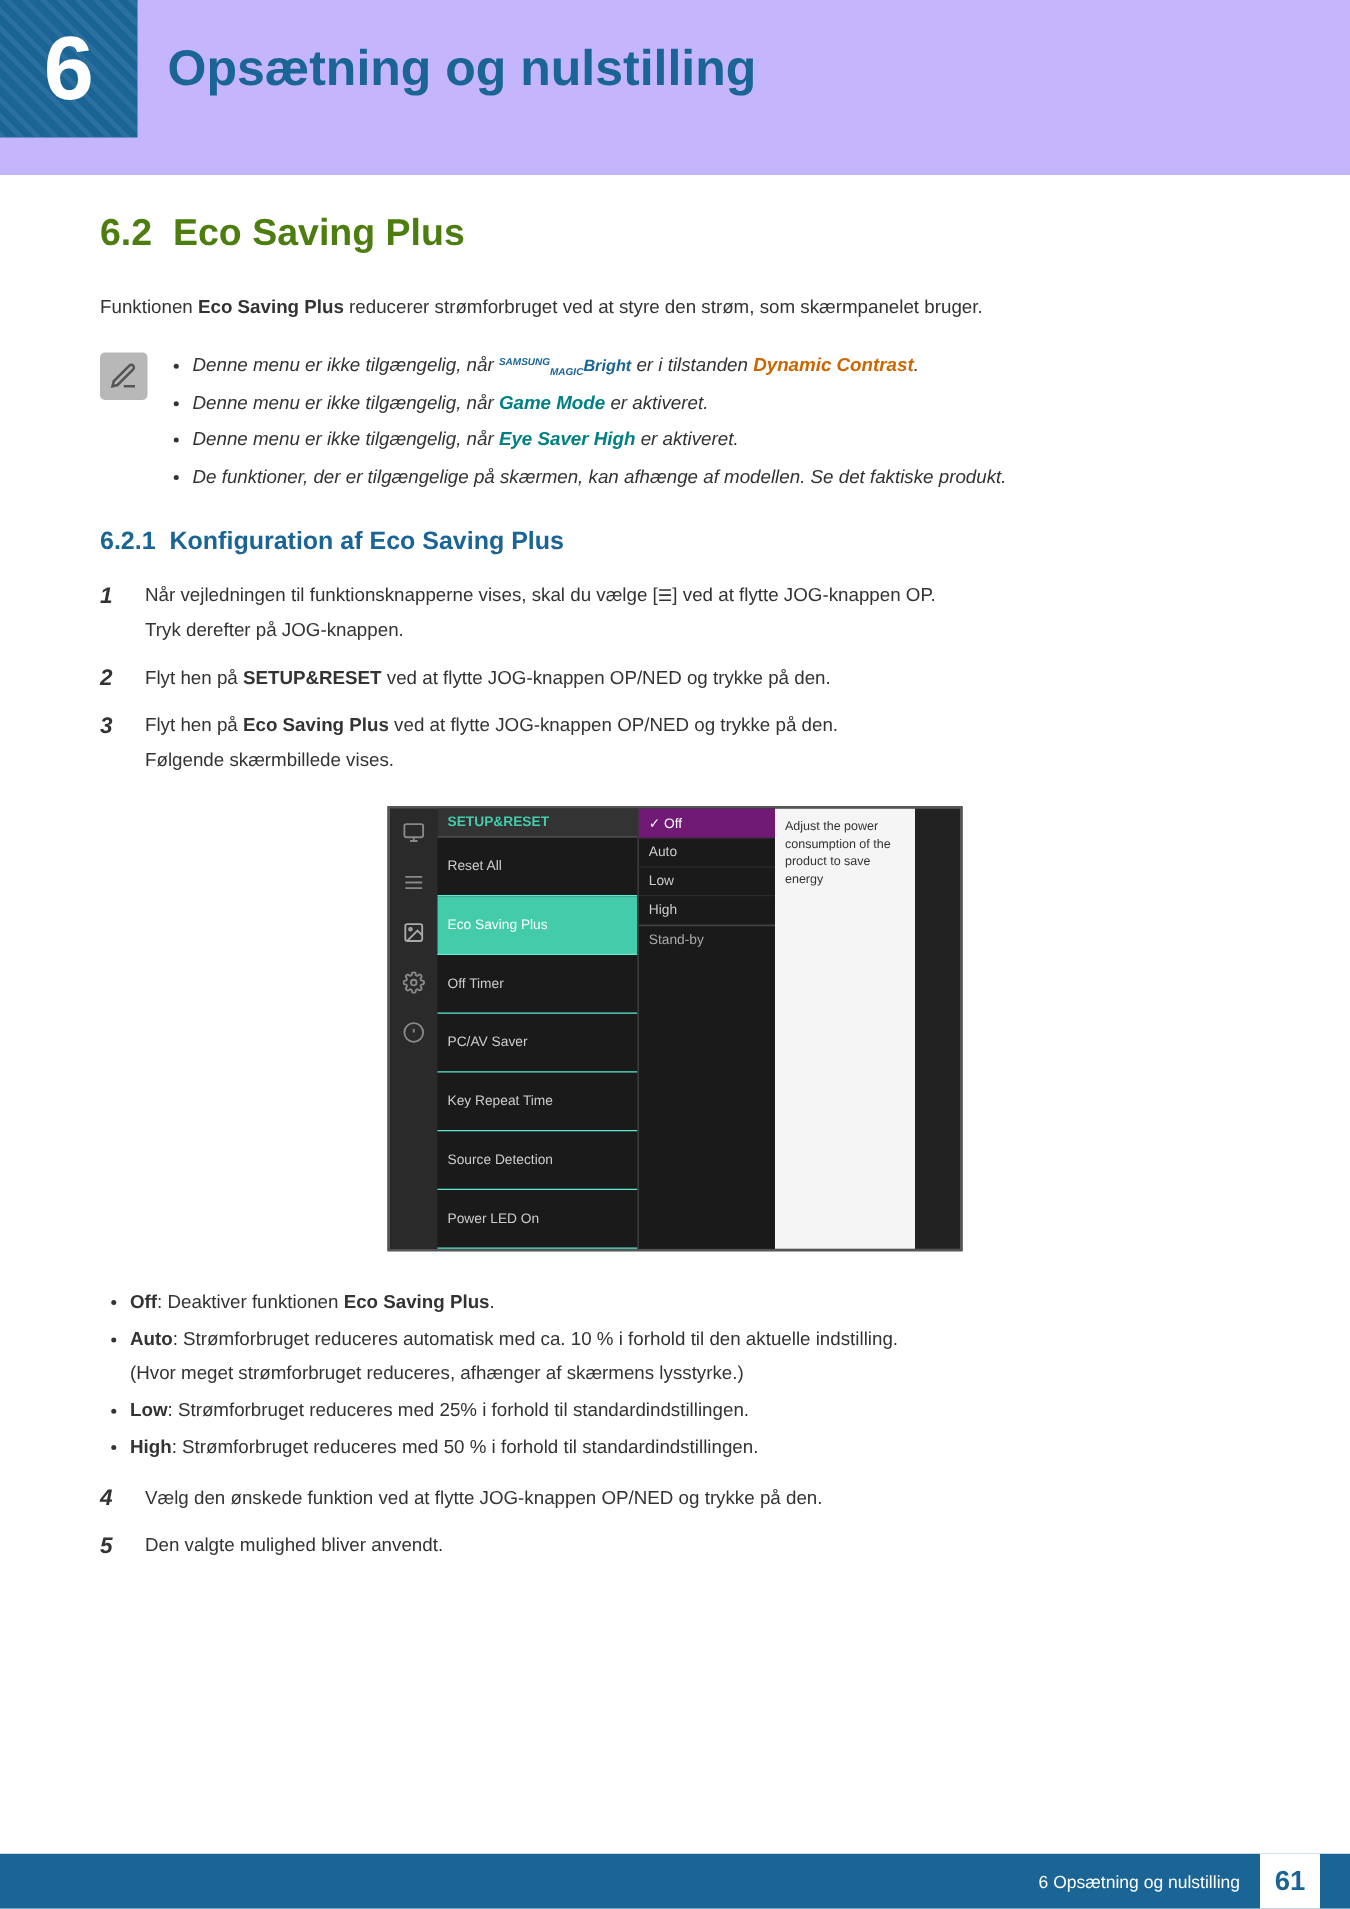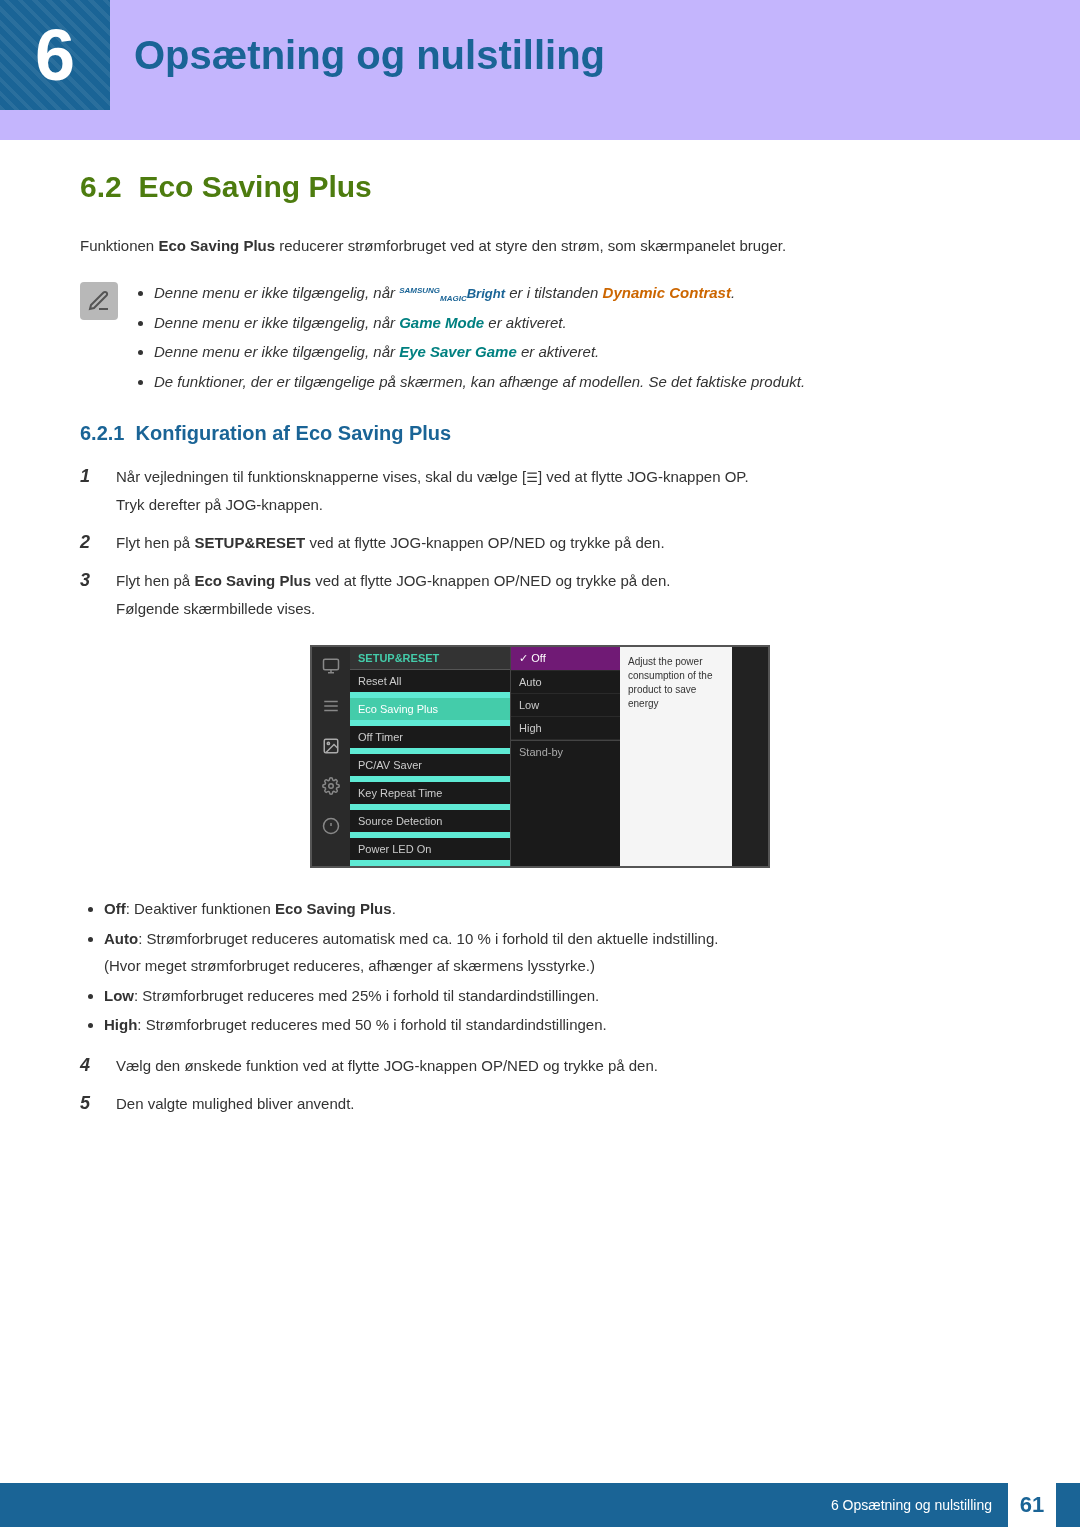--- a/index.html
+++ b/index.html
@@ -215,25 +215,25 @@
     .menu-header {
       background: #333;
       color: #4ca;
       font-size: 11px;
       font-weight: bold;
       padding: 5px 8px;
       border-bottom: 1px solid #555;
     }
 
     .menu-item {
-      padding: 5px 8px;
+      padding: 17px 8px;
       font-size: 11px;
       color: #ccc;
       cursor: pointer;
-      border-bottom: 6px solid #5eead4;
+      border-bottom: 1px solid #5eead4;
     }
 
     .menu-item.selected {
       background: #4ca;
       color: #fff;
     }
 
     
     .submenu-panel {
       background: #1a1a1a;
@@ -345,21 +345,21 @@
       </svg>
     </div>
     <ul class="note-list">
       <li>
         Denne menu er ikke tilgængelig, når <span style="font-size:11px;font-weight:bold;color:#1a6496;"><sup style="font-size:8px">SAMSUNG</sup><sub style="font-size:8px">MAGIC</sub><span style="font-size:13px">Bright</span></span> er i tilstanden <span class="highlight-orange">Dynamic Contrast</span>.
       </li>
       <li>
         Denne menu er ikke tilgængelig, når <span class="highlight-teal">Game Mode</span> er aktiveret.
       </li>
       <li>
-        Denne menu er ikke tilgængelig, når <span class="highlight-teal">Eye Saver Game</span> er aktiveret.
+        Denne menu er ikke tilgængelig, når <span class="highlight-teal">Eye Saver High</span> er aktiveret.
       </li>
       <li>
         De funktioner, der er tilgængelige på skærmen, kan afhænge af modellen. Se det faktiske produkt.
       </li>
     </ul>
   </div>
 
   <h3 class="subsection-heading">
     <span>6.2.1</span>&nbsp;&nbsp;<span>Konfiguration af Eco Saving Plus</span>
   </h3>

